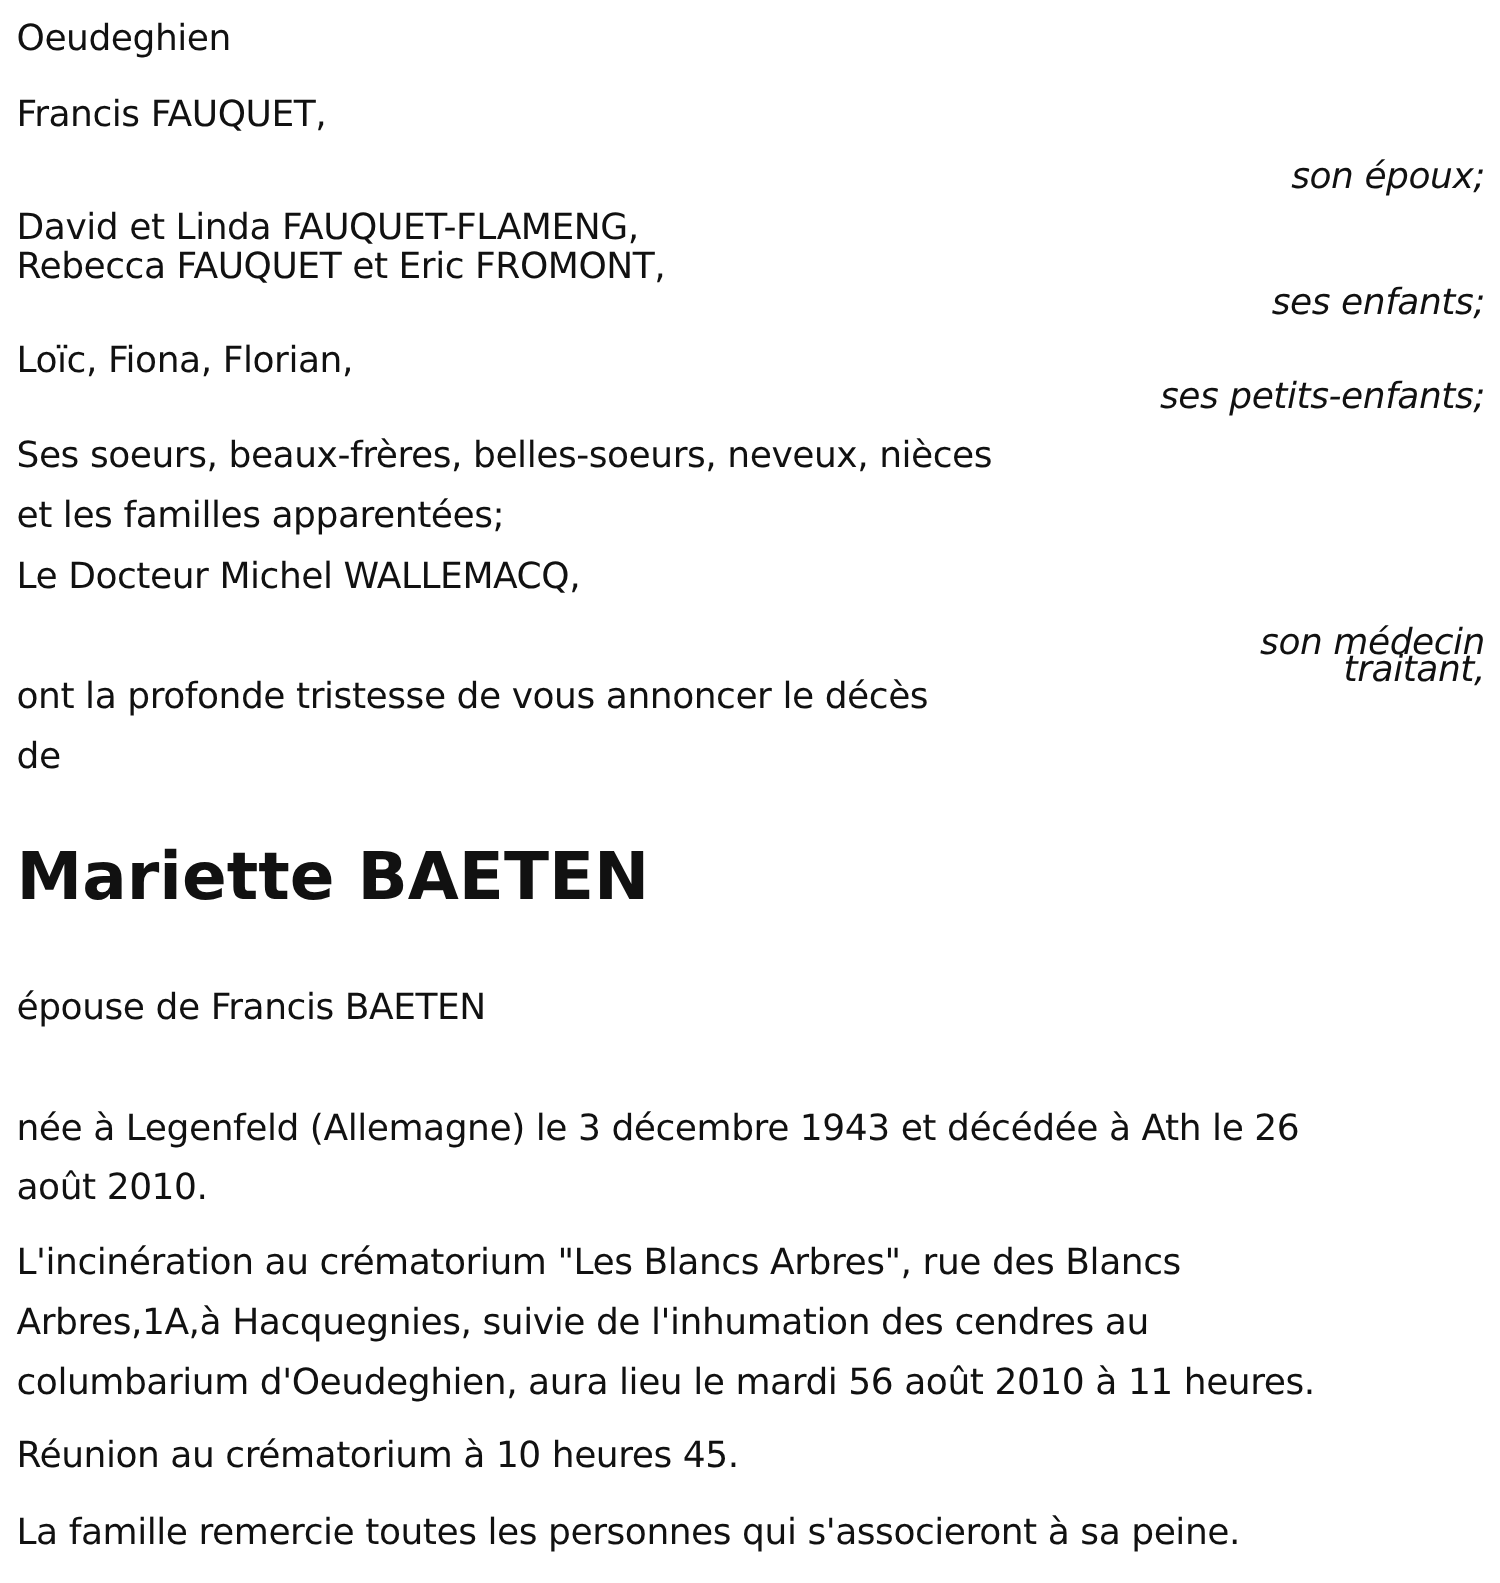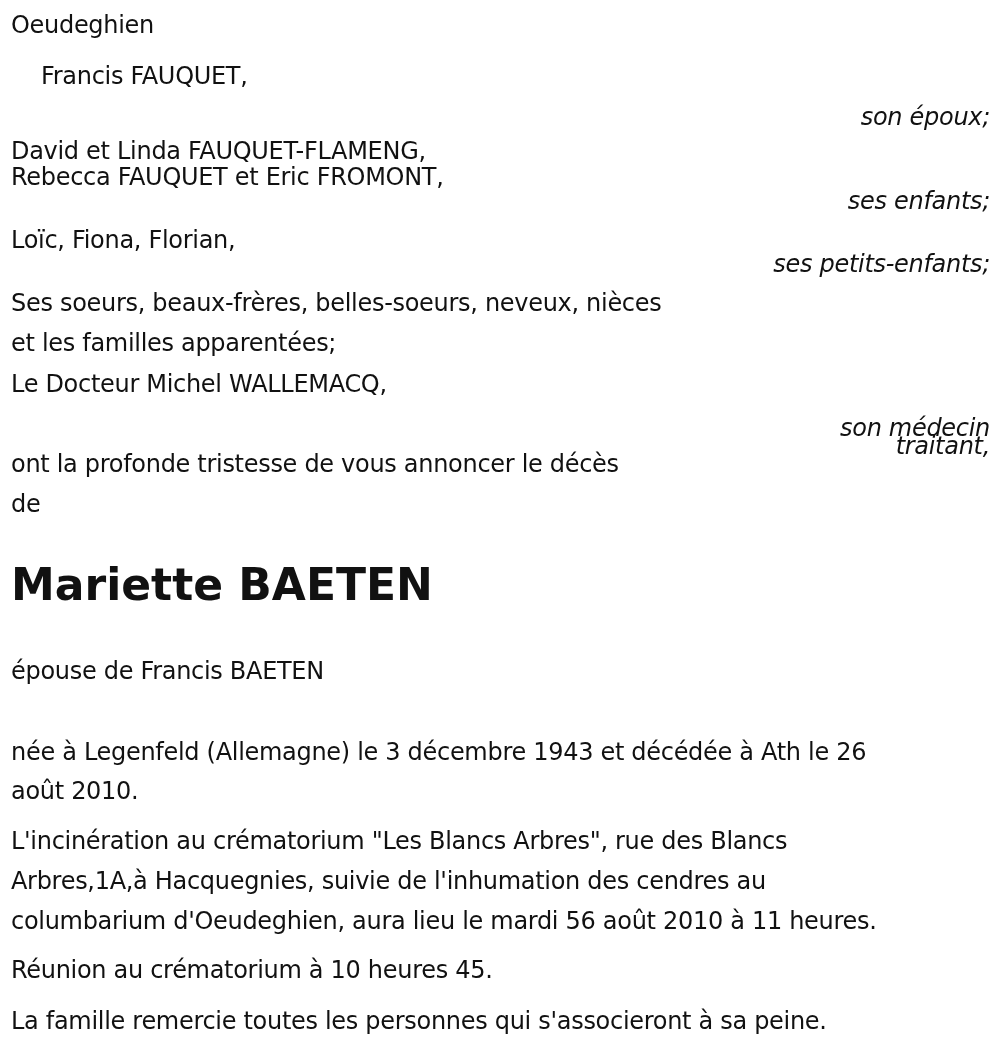--- a/index.html
+++ b/index.html
@@ -41,21 +41,21 @@
       white-space: nowrap;
     }
   </style>
 </head>
 <body>
 
 <div>
 
   <div class="line" style="top:5px;">Oeudeghien</div>
 
-  <div class="line" style="top:56px;margin-left:30px;">Francis FAUQUET,</div>
+  <div class="line" style="top:56px;">Francis FAUQUET,</div>
   <div class="rel" style="top:97px;text-align:center;">son époux;</div>
 
   <div class="line" style="top:131px;">David et Linda FAUQUET-FLAMENG,</div>
   <div class="line" style="top:157px;">Rebecca FAUQUET et Eric FROMONT,</div>
   <div class="rel" style="top:181px;">ses enfants;</div>
 
   <div class="line" style="top:220px;">Loïc, Fiona, Florian,</div>
   <div class="rel" style="top:244px;">ses petits-enfants;</div>
 
   <div class="line" style="top:283px;">Ses soeurs, beaux-frères, belles-soeurs, neveux, nièces</div>

